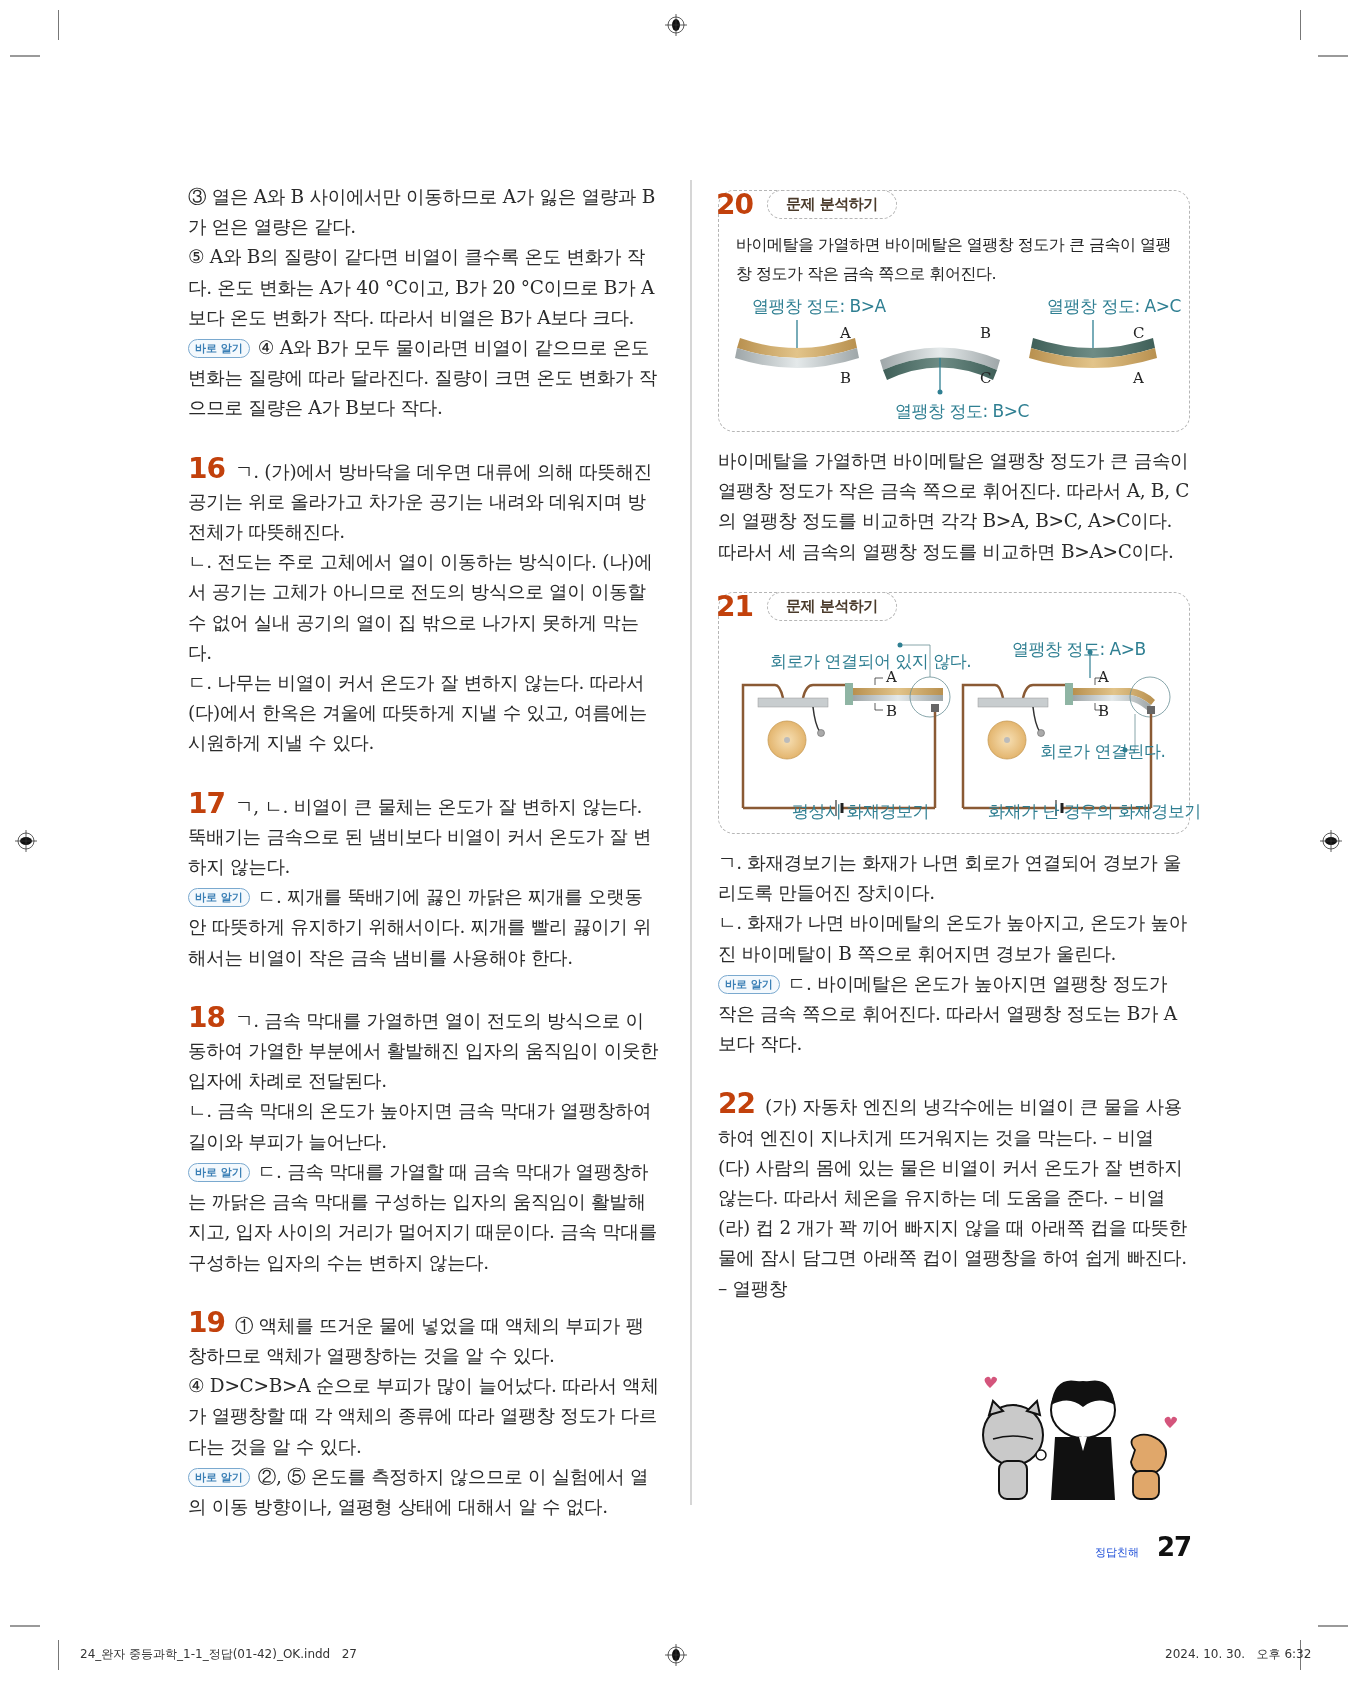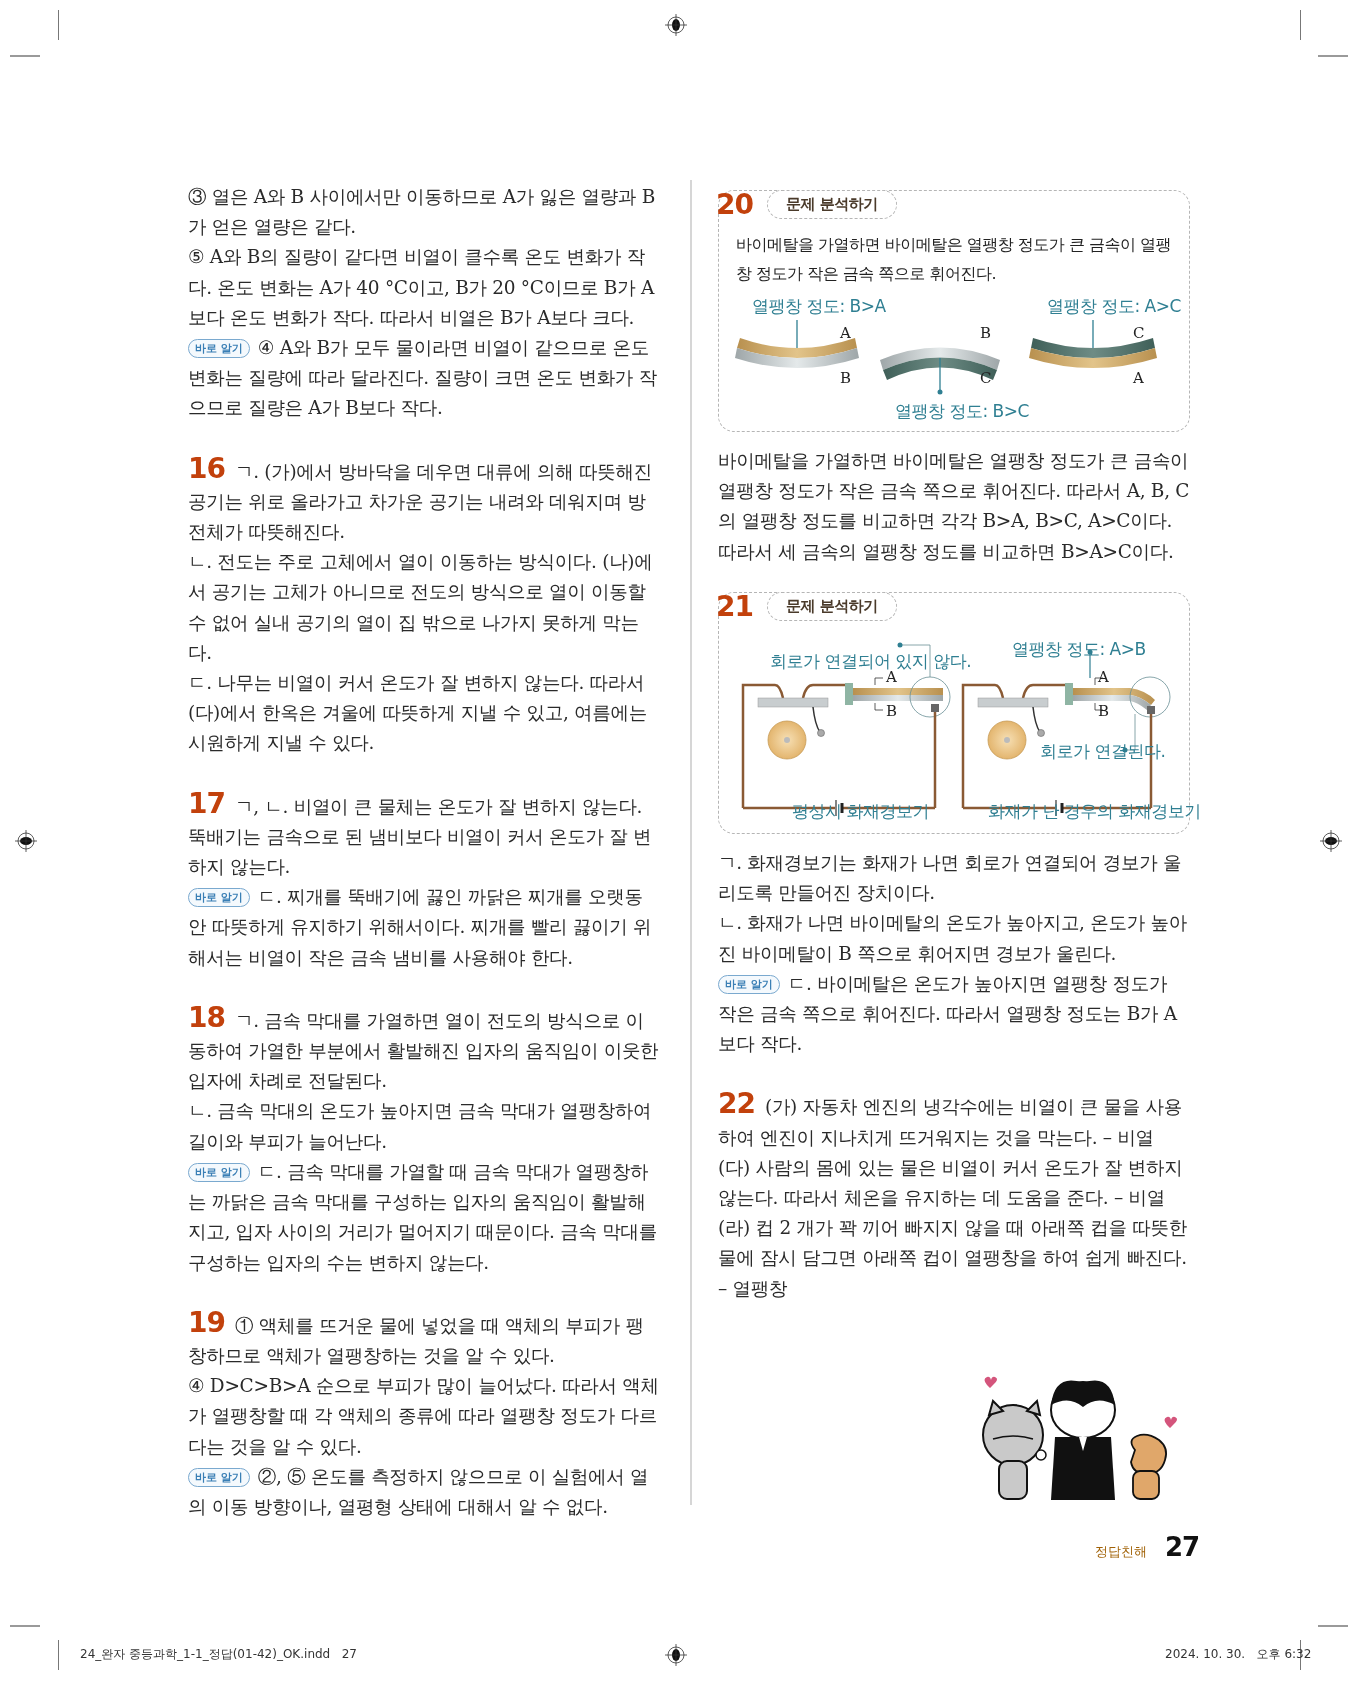--- a/index.html
+++ b/index.html
@@ -233,18 +233,18 @@
   <path d="M76 30 q4 -32 32 -22 q28 -10 32 22 q-18 -10 -32 2 q-14 -12 -32 -2z" fill="#111"></path>
   <path d="M80 62 L136 62 L140 125 L76 125z" fill="#111"></path>
   <path d="M104 62 l4 14 4 -14z" fill="#fff"></path>
   <circle cx="66" cy="80" r="5" fill="#fff" stroke="#111" stroke-width="1.5"></circle>
   <path d="M160 75 q-8 -10 2 -14 q10 -4 22 4 q10 8 6 20 q-4 14 -18 14 q-14 0 -16 -12z" fill="#e0a76a" stroke="#111" stroke-width="1.8"></path>
   <rect x="158" y="96" width="26" height="28" rx="7" fill="#e0a76a" stroke="#111" stroke-width="1.8"></rect>
   <path d="M192 50 q-5 -6 0 -8 q3 -1 4 3 q1 -4 4 -3 q5 2 -2 8 l-3 3z" fill="#d4557c"></path>
 </svg>
 
 <div style="position:absolute;left:1095px;top:1532px;display:flex;align-items:baseline;gap:18px;">
-  <span class="sans" style="font-size:13px;color:#a16207;">정답친해</span>
+  <span class="sans" style="font-size:11px;color:#1d4ed8;">정답친해</span>
   <span class="sans" style="font-size:26px;font-weight:bold;color:#111;letter-spacing:-1px;">27</span>
 </div>
 
 <div class="footer" style="left:80px;top:1646px;white-space:pre;">24_완자 중등과학_1-1_정답(01-42)_OK.indd   27</div>
 <div class="footer" style="left:1165px;top:1646px;white-space:pre;">2024. 10. 30.   오후 6:32</div>
 
 </body></html>

